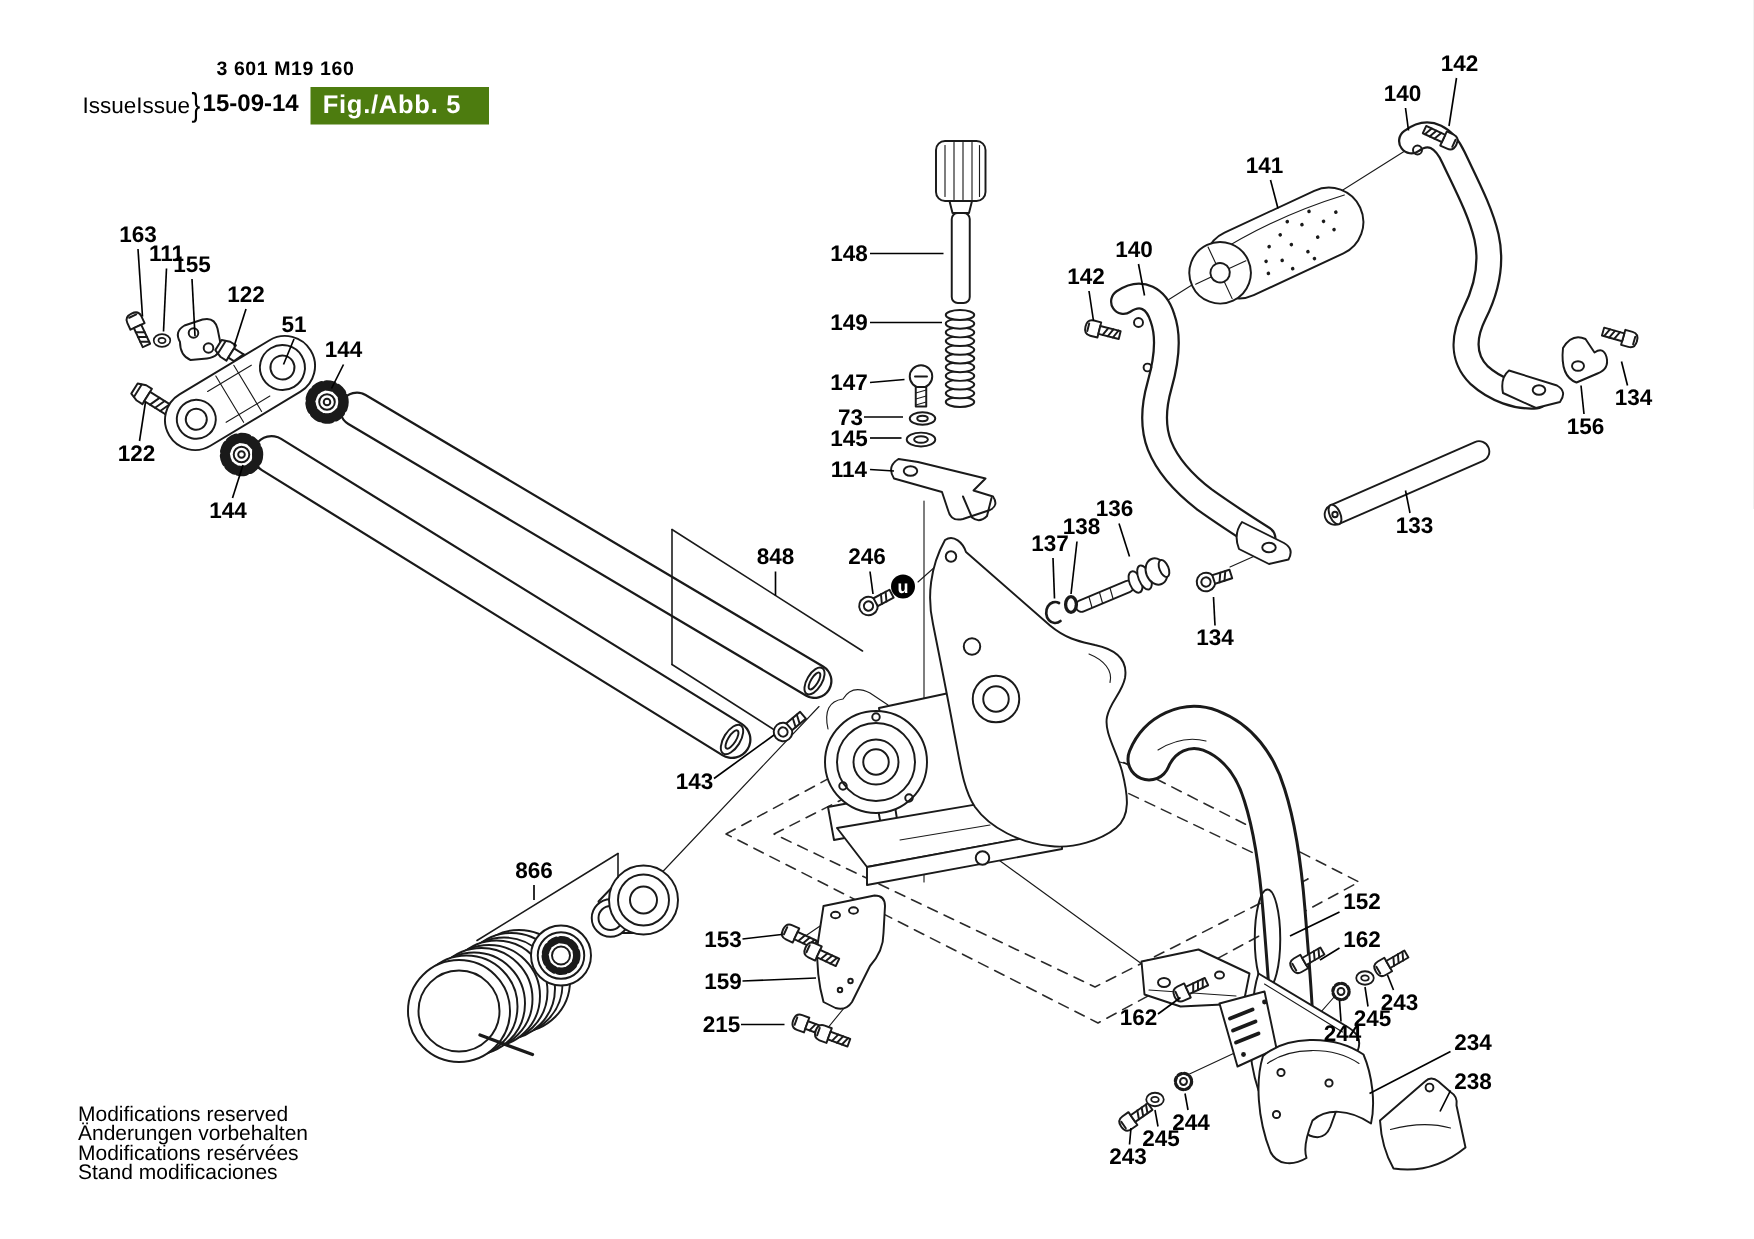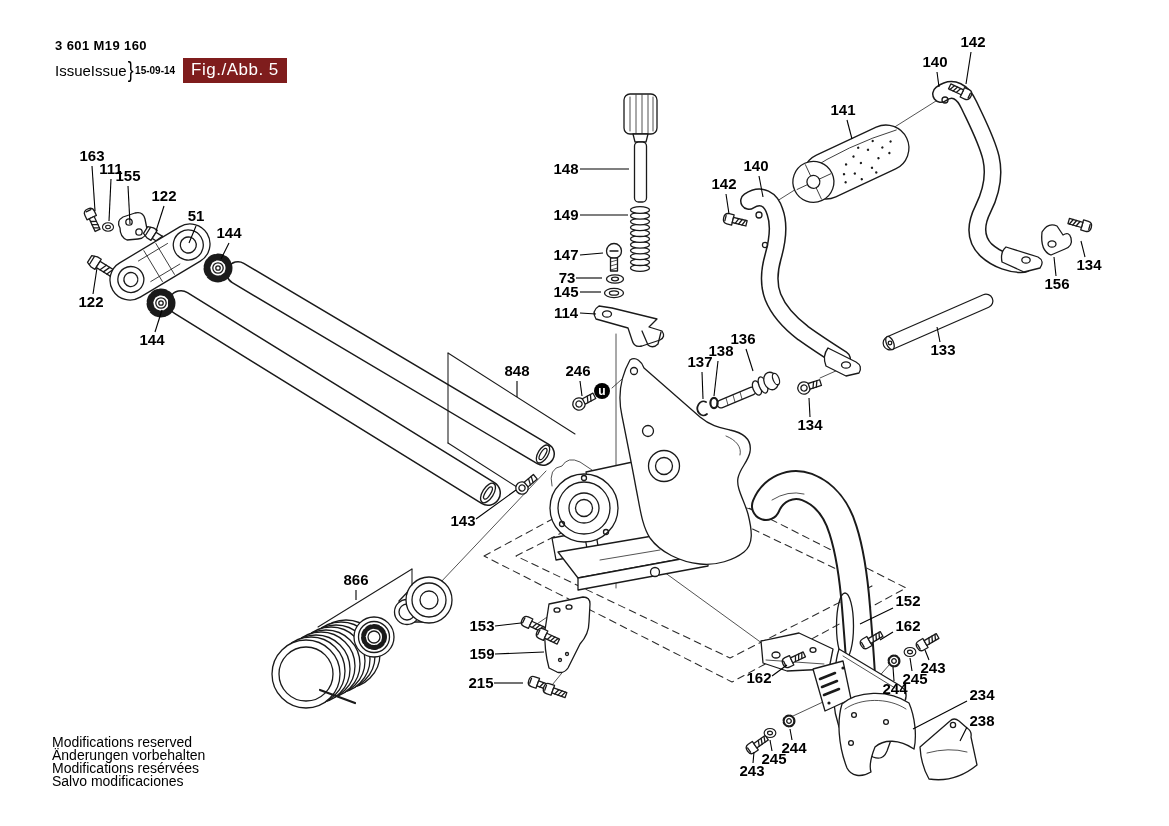--- a/index.html
+++ b/index.html
@@ -1,24 +1,24 @@
 <!DOCTYPE html>
 <html><head>
 <meta charset="utf-8">
 <style>
   html,body{margin:0;padding:0;background:#e8e8e8;}
   .canvas{position:relative;width:1169px;height:826px;background:#ffffff;overflow:hidden;
           font-family:"Liberation Sans",sans-serif;color:#000;}
   .hdr{position:absolute;left:55px;top:38px;}
-  .hdr .pn{font-size:13px;font-weight:bold;letter-spacing:.4px;}
+  .hdr .pn{font-size:13px;font-weight:bold;letter-spacing:.4px;text-align:center;}
   .hdr .row{display:flex;align-items:center;margin-top:4px;}
   .issue-stand{display:flex;flex-direction:row;font-size:15px;line-height:9px;}
   .brace{font-size:22px;font-weight:300;margin:0 1px 0 0;transform:scaleX(.8);}
-  .date{font-size:10px;font-weight:bold;margin-right:8px;}
-  .figbox{background:#7f1d1d;color:#fff;font-size:17px;font-weight:normal;padding:2px 8px 3px 8px;letter-spacing:.5px;}
+  .date{font-size:16px;font-weight:bold;margin-right:8px;}
+  .figbox{background:#4d7c0f;color:#fff;font-size:17px;font-weight:bold;padding:2px 18px 3px 8px;letter-spacing:.5px;}
   .ftr{position:absolute;left:52px;top:736px;font-size:14px;line-height:13px;}
   svg.diagram{position:absolute;left:0;top:0;}
   .fw{fill:#ffffff;}
   .nf{fill:none;}
   .bandO{fill:none;stroke:#1a1a1a;stroke-linecap:round;}
   .bandI{fill:none;stroke:#ffffff;stroke-linecap:round;}
   .dash{stroke-dasharray:7 5;stroke-width:1.05;stroke:#2a2a2a;fill:none;}
   .thin{stroke-width:0.75;}
   .mk{stroke-width:2.6;}
   .leader{stroke:#000;stroke-width:1.1;}
@@ -41,21 +41,21 @@
       <span class="brace">}</span>
       <span class="date">15-09-14</span>
       <span class="figbox">Fig./Abb. 5</span>
     </div>
   </div>
 
   <div class="ftr">
     <div>Modifications reserved</div>
     <div>Änderungen vorbehalten</div>
     <div>Modifications resérvées</div>
-    <div>Salvo modificaciones</div>
+    <div>Stand modificaciones</div>
   </div>
 
   <svg class="diagram" width="1169" height="826" viewBox="0 0 1169 826">
     <defs>
       <g id="screw-sm">
         <path d="M-1,-5.2 Q-5.5,-5.2 -5.5,0 Q-5.5,5.2 -1,5.2 L4,5.2 L4,-5.2 Z" class="fw"></path>
         <line x1="-3.6" y1="-2.6" x2="-3.6" y2="2.6"></line>
         <rect x="4" y="-2.7" width="14" height="5.4" class="fw"></rect>
         <line x1="7" y1="2.7" x2="9.5" y2="-2.7"></line>
         <line x1="10.5" y1="2.7" x2="13" y2="-2.7"></line>

